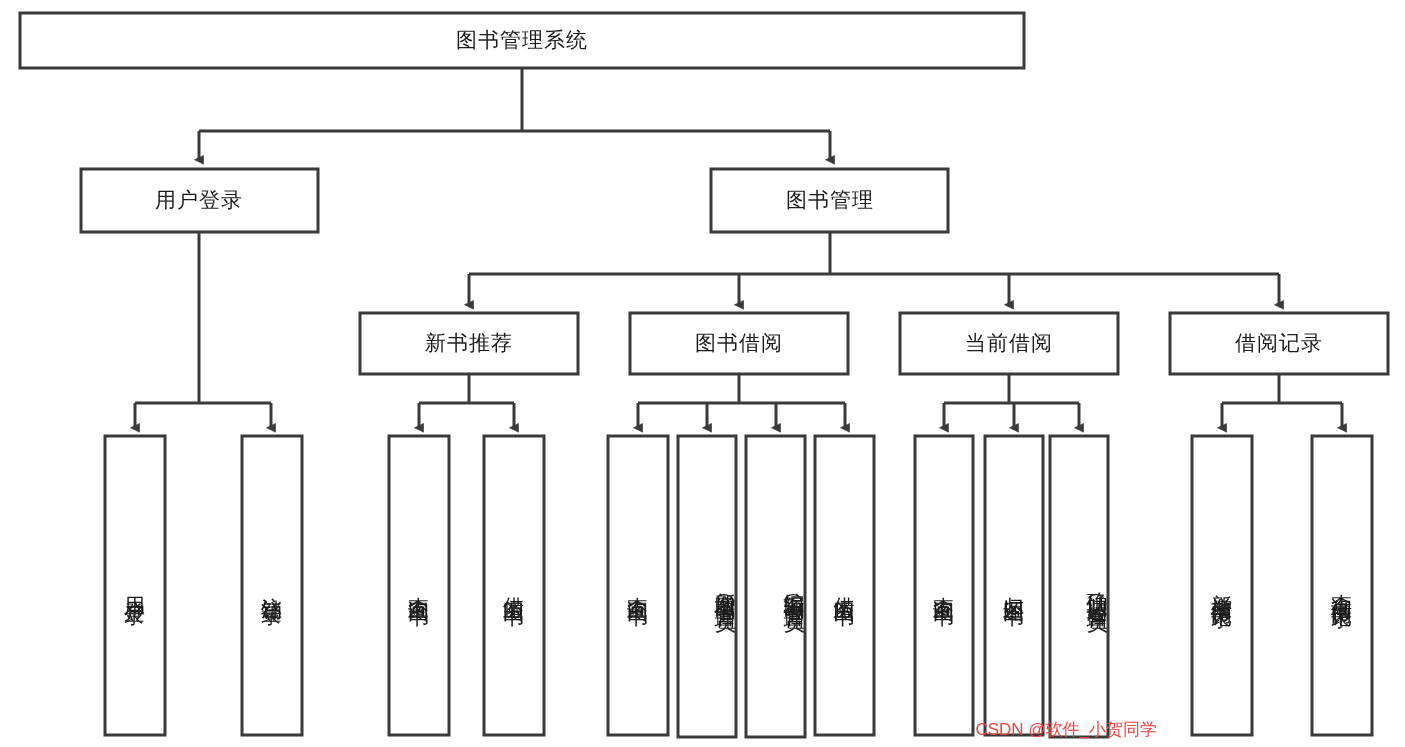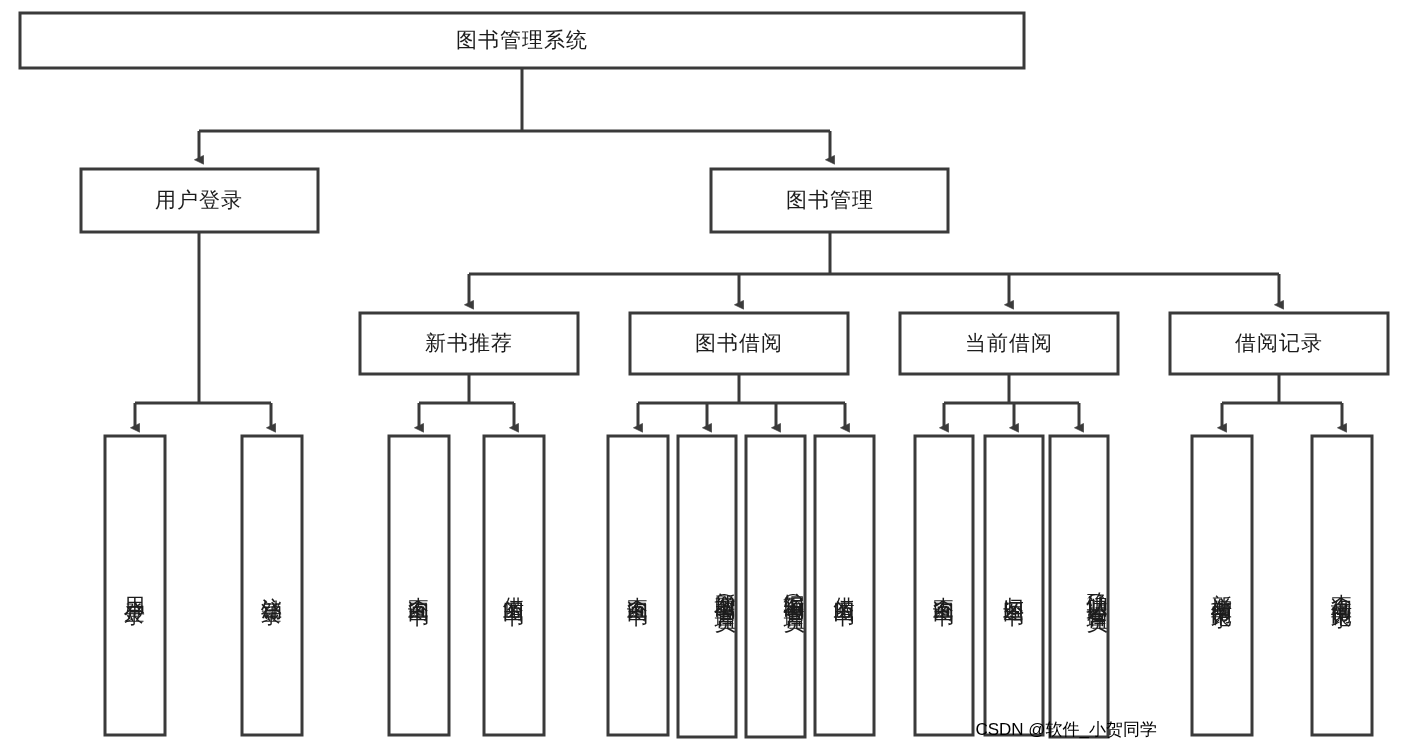--- a/index.html
+++ b/index.html
@@ -26,21 +26,21 @@
     font-family:"Liberation Sans","DejaVu Sans",sans-serif;
     font-size:21px;color:#1c1c1c;
     letter-spacing:3px;
     line-height:1;
     white-space:nowrap;
     pointer-events:none;
   }
   .watermark{
     position:absolute;right:6px;bottom:6px;
     font-family:"Liberation Sans","DejaVu Sans",sans-serif;
-    font-size:17px;color:#000000;
+    font-size:17px;color:#ef4444;
     white-space:nowrap;
   }
 </style>
 </head>
 <body>
 
 <div id="diagram-root">
 
   <svg id="flow" viewBox="0 0 1405 747">
     <defs>

